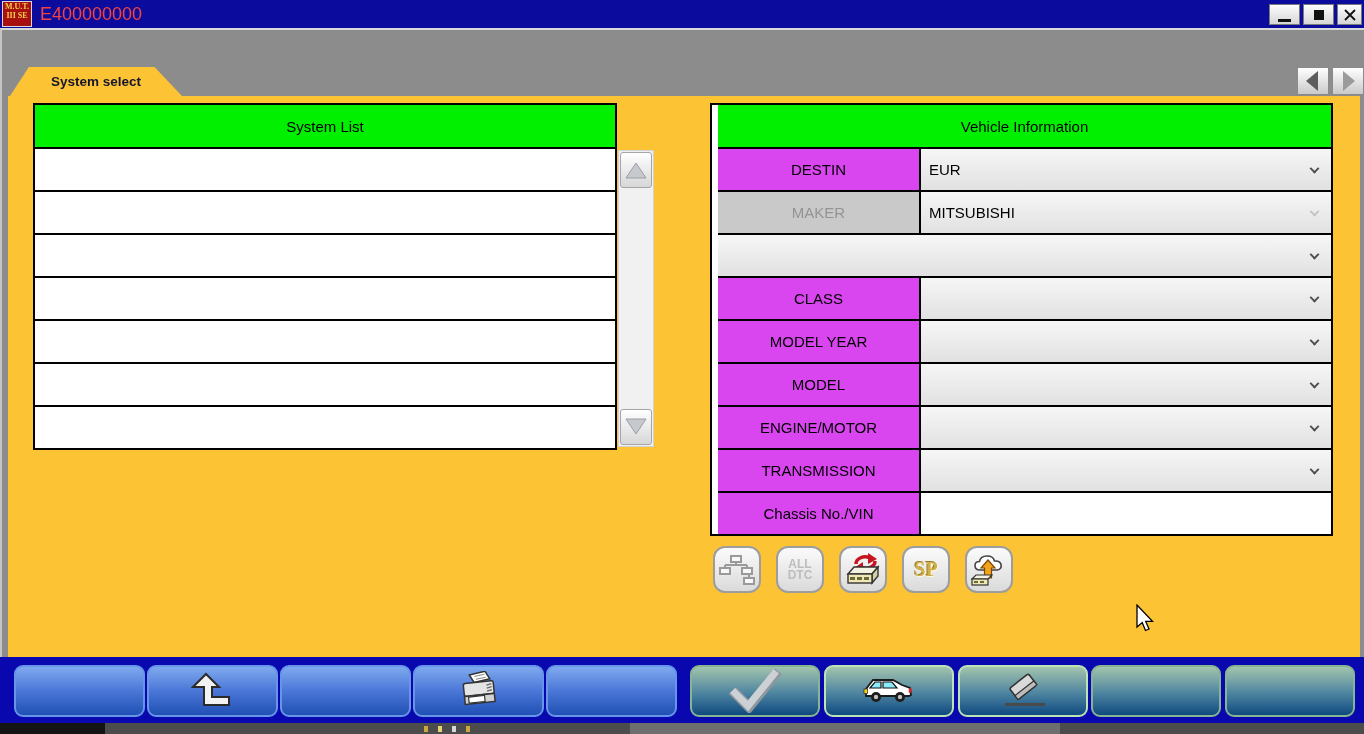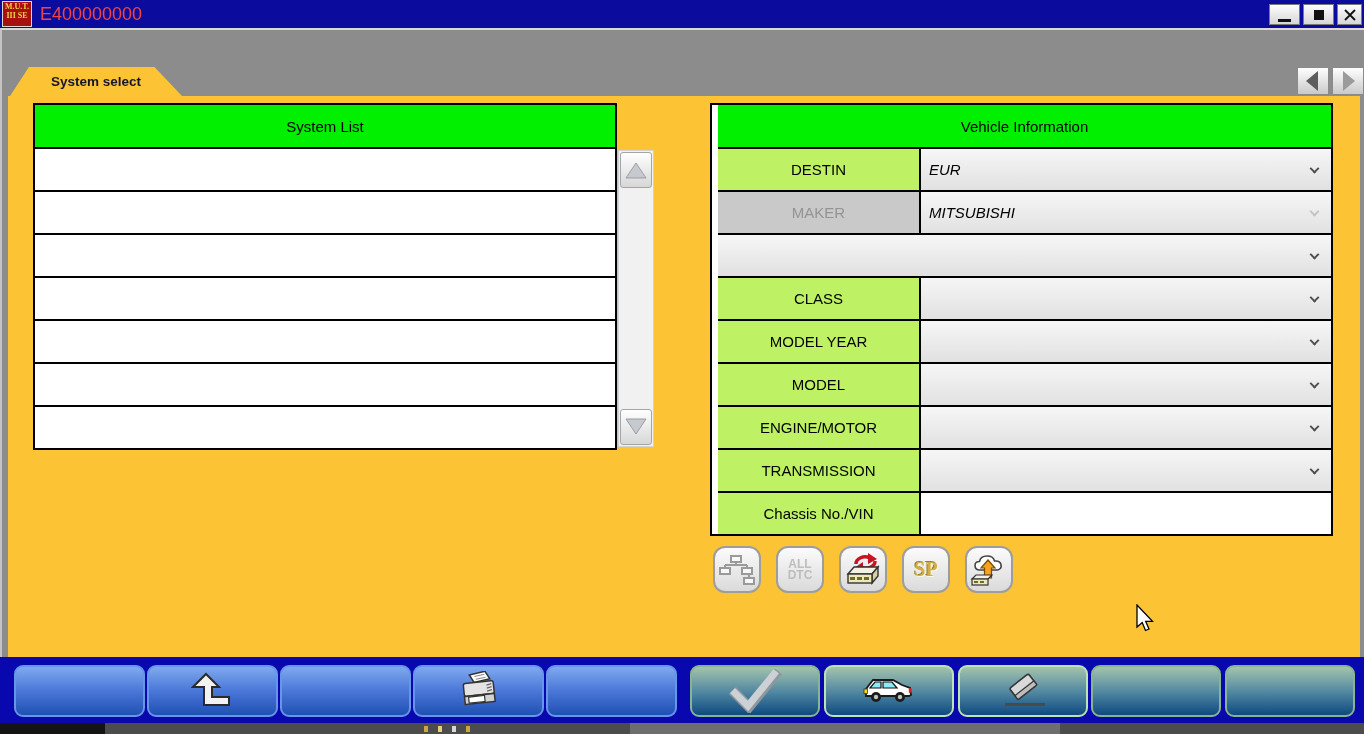--- a/index.html
+++ b/index.html
@@ -41,24 +41,24 @@
 
   .scrollbar { position:absolute; left:618px; top:150px; width:36px; height:297px; background:#f1f1f1; border:1px solid #d2d2d2; }
   .scroll-btn { position:absolute; left:1px; width:32px; height:36px; background:linear-gradient(180deg,#ffffff,#d7d7d7);
                 border:1px solid #a5a5a5; border-radius:3px; display:flex; align-items:center; justify-content:center; }
   .scroll-btn.up { top:1px; } .scroll-btn.down { bottom:1px; }
 
   
   .vi-panel { position:absolute; left:710px; top:103px; width:623px; border:2px solid #000; background:#fff;padding-left:6px; }
   .vi-row { display:flex; height:43px; border-bottom:2px solid #000; }
   .vi-row.last { height:41px; border-bottom:none; }
-  .vi-label { width:203px; background:#bef264; border-right:2px solid #000; display:flex; align-items:center; justify-content:center;
+  .vi-label { width:203px; background:#d946ef; border-right:2px solid #000; display:flex; align-items:center; justify-content:center;
               font-size:15px; color:#000; }
   .vi-value { flex:1; position:relative; background:linear-gradient(180deg,#f6f6f6,#e1e1e1);
-              display:flex; align-items:center; padding-left:8px; font-size:15px; color:#000;font-style:italic; }
+              display:flex; align-items:center; padding-left:8px; font-size:15px; color:#000; }
   .chev { position:absolute; right:13px; top:50%; width:7px; height:7px;
           border-right:2px solid #4e4e4e; border-bottom:2px solid #4e4e4e; transform:translateY(-70%) rotate(45deg); }
   .vi-row.disabled .vi-label { background:#c9c9c9; color:#949494; }
   .vi-row.disabled .chev { border-color:#c3c3c3; }
   .vi-chassis { flex:1; display:flex; background:#92dfec; }
   .chassis-field { flex:1; display:flex; align-items:center; padding-left:8px; font-size:15px; }
   .unmatch { width:95px; border-left:2px solid #000; display:flex; align-items:center; justify-content:center; font-size:15px; color:#000; }
 
   
   .icon-btn { position:absolute; top:546px; width:48px; height:47px; border:2px solid #9d9d9d; border-radius:12px;

